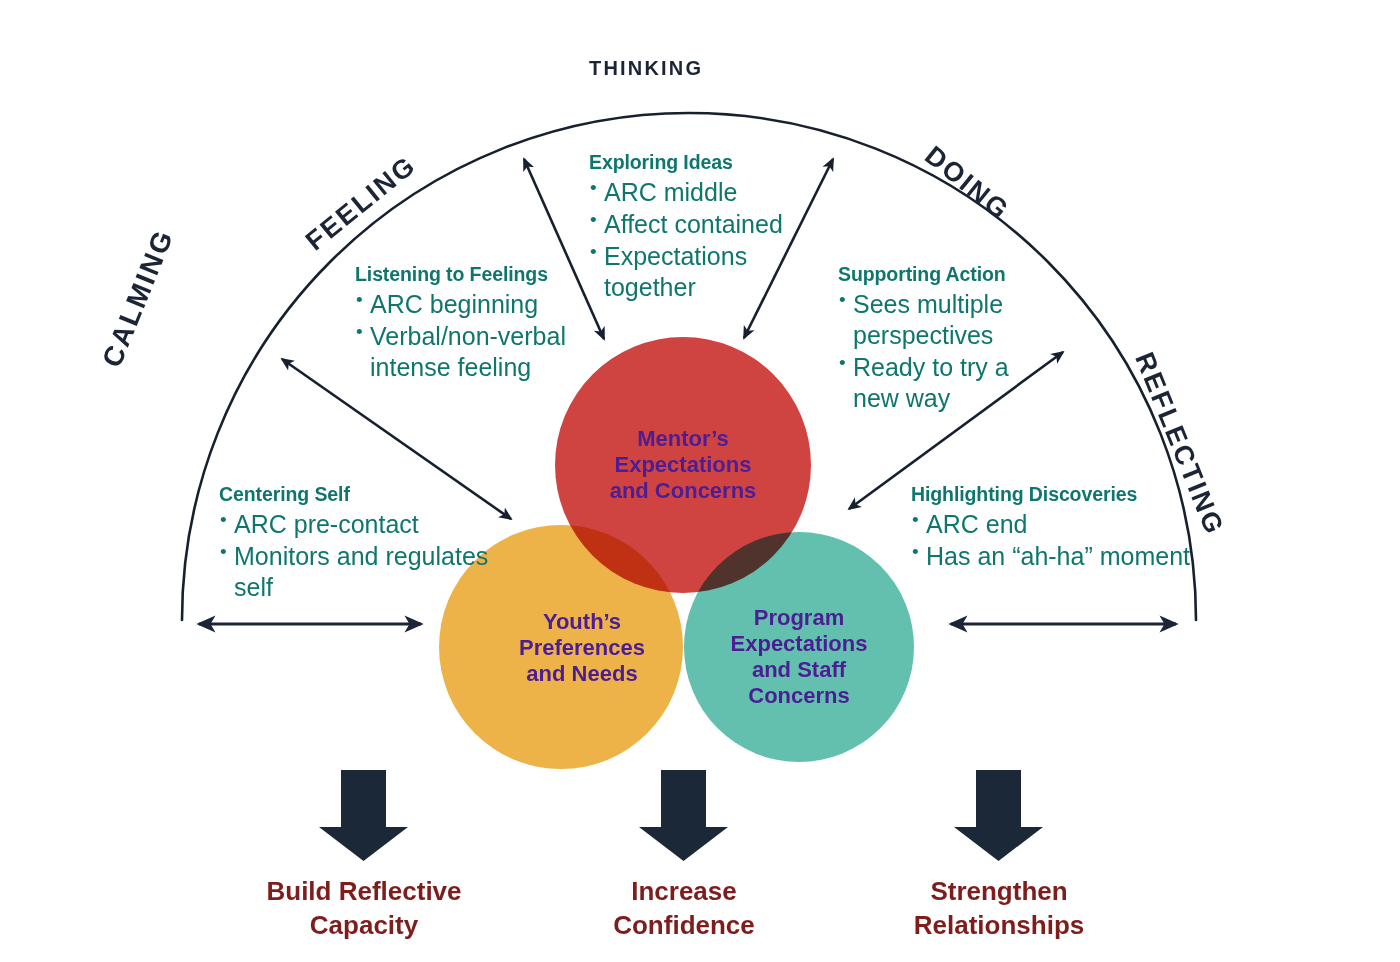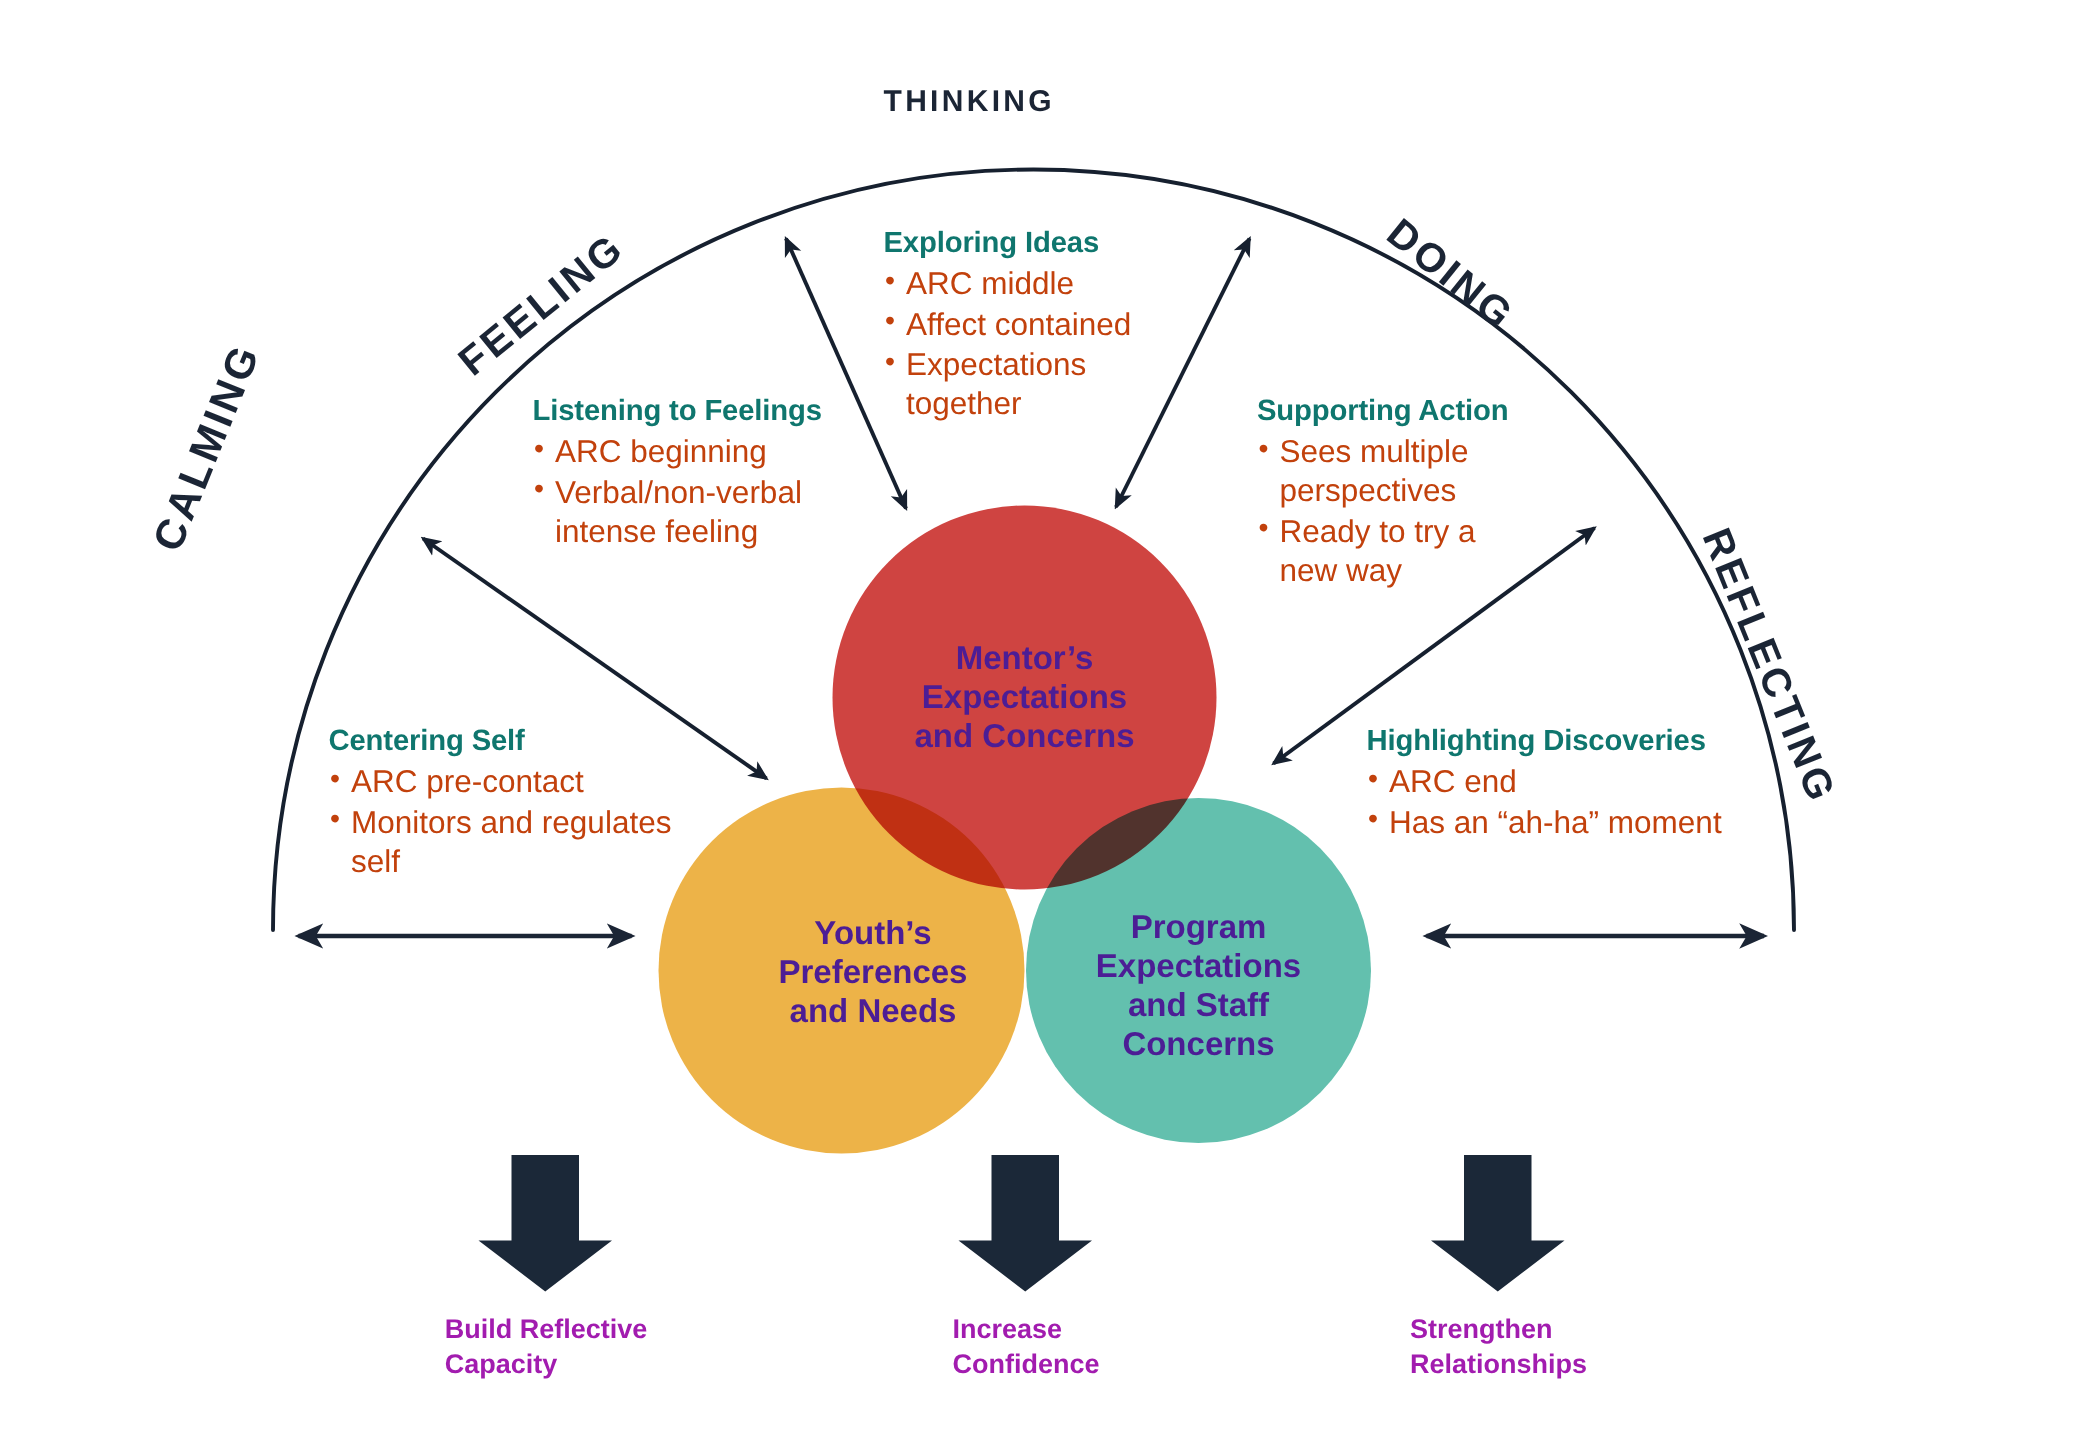--- a/index.html
+++ b/index.html
@@ -3,30 +3,30 @@
 <meta charset="utf-8">
 <title>Mentoring Arc Diagram</title>
 <style>
   html,body{margin:0;padding:0;background:#ffffff;}
   body{font-family:"Liberation Sans",sans-serif;color:#1e2636;}
   #stage{position:relative;width:1400px;height:962px;background:#ffffff;overflow:hidden;}
   #svgroot{position:absolute;left:0;top:0;width:1400px;height:962px;}
 
   .block{position:absolute;}
   .bhead{font-weight:bold;font-size:19.5px;color:#0f766e;letter-spacing:-0.1px;line-height:1.28;white-space:nowrap;}
-  .blist{list-style:none;margin:2px 0 0 0;padding:0;font-size:21px;color:#c2410c;line-height:1.24;}
+  .blist{list-style:none;margin:2px 0 0 0;padding:0;font-size:25px;color:#0f766e;line-height:1.24;}
   .blist li{position:relative;padding-left:15px;margin-top:1px;}
   .blist li:before{content:"\2022";position:absolute;left:1px;top:-1px;font-size:19px;}
   .blist li .cont{display:block;padding-left:0;}
 
   .arclabel{position:absolute;font-weight:bold;color:#1b2535;letter-spacing:2.2px;white-space:nowrap;}
 
   .vlabel{position:absolute;text-align:center;font-weight:bold;font-size:22px;line-height:1.18;color:#4c1d95;white-space:nowrap;}
 
-  .outcome{position:absolute;text-align:left;font-weight:bold;font-size:18px;line-height:1.3;color:#a21caf;white-space:nowrap;}
+  .outcome{position:absolute;text-align:center;font-weight:bold;font-size:26px;line-height:1.3;color:#7f1d1d;white-space:nowrap;}
 </style>
 </head>
 <body>
 
 <div id="stage">
 
   <svg id="svgroot" viewBox="0 0 1400 962">
     <defs>
       <marker id="ah" viewBox="0 0 10 10" refX="8.6" refY="5" markerWidth="5.2" markerHeight="5.2" orient="auto-start-reverse">
         <path d="M 0 0.6 L 10 5 L 0 9.4 L 2.6 5 Z" fill="#16202f"></path>

